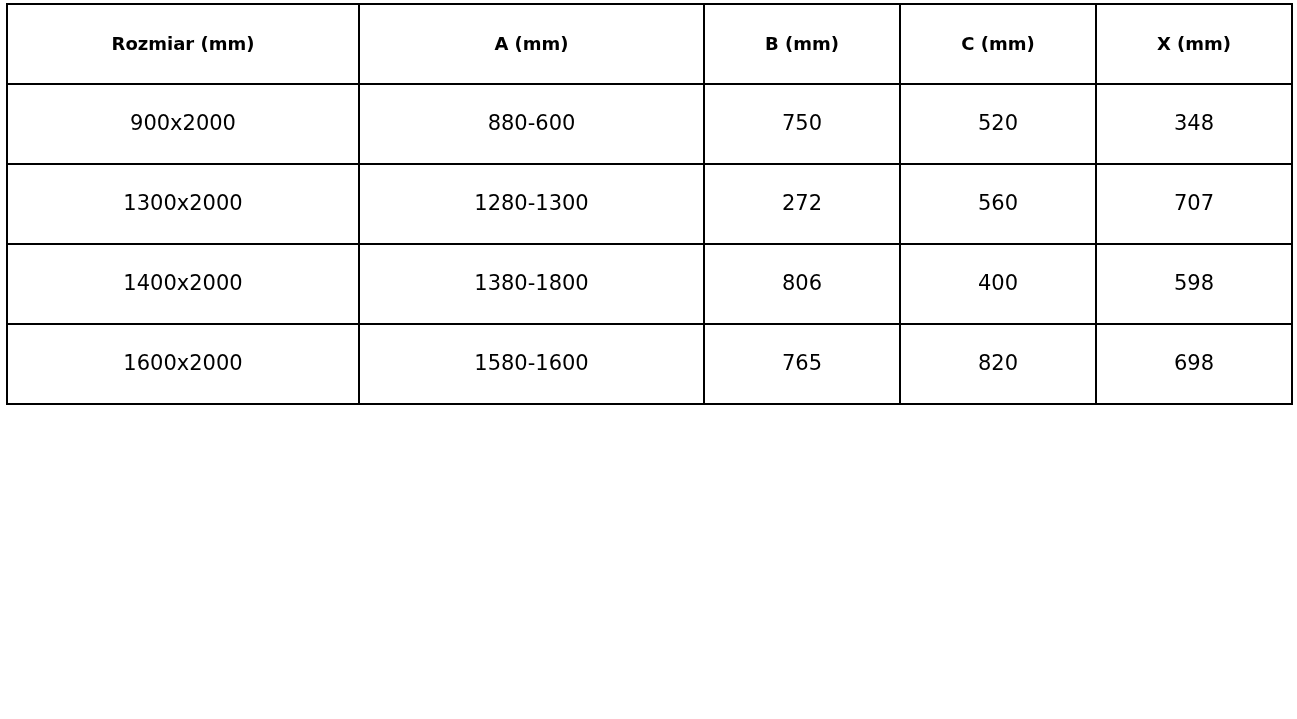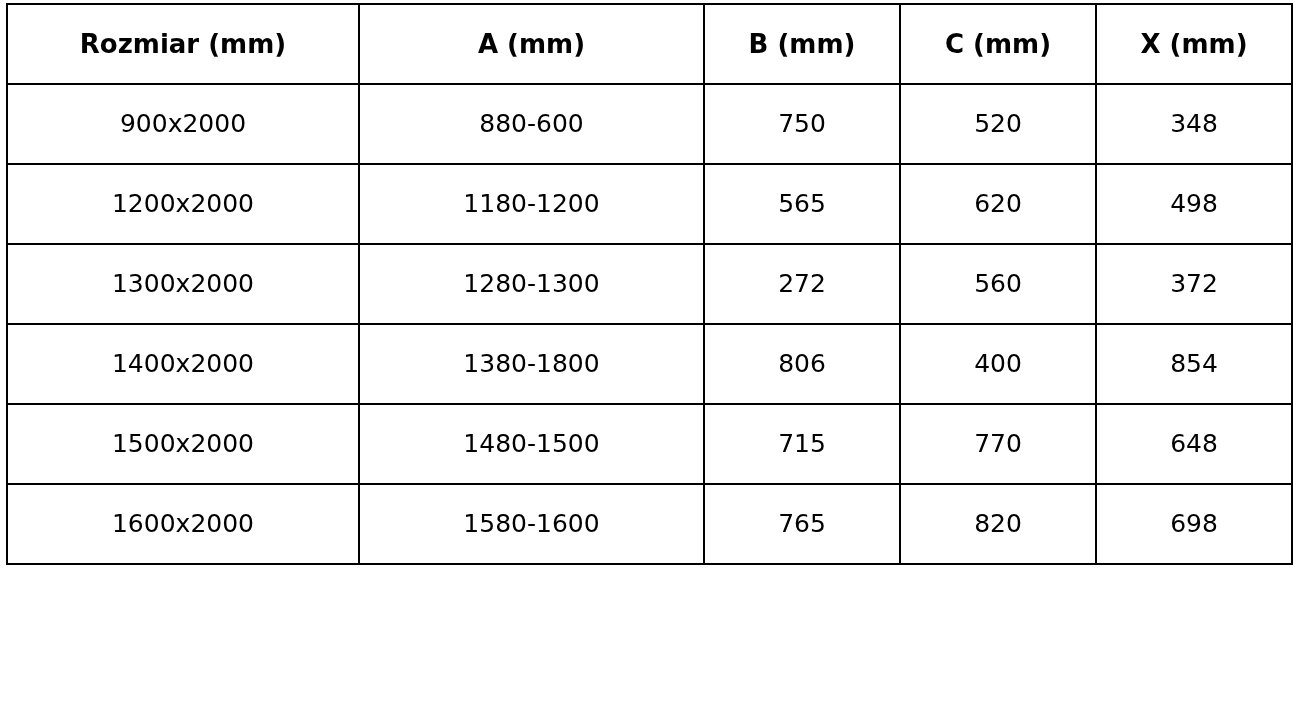--- a/index.html
+++ b/index.html
@@ -29,27 +29,27 @@
     margin-left: 6px;
     margin-top: 3px;
   }
   table.spec-table th,
   table.spec-table td {
     border: 2px solid #000000;
     text-align: center;
     vertical-align: middle;
     padding: 0;
     height: 78px;
-    font-size: 25px;
+    font-size: 21px;
     line-height: 1.1;
     color: #000000;
   }
   table.spec-table th {
     font-weight: bold;
-    font-size: 26px;
+    font-size: 18px;
   }
   table.spec-table td {
     font-weight: normal;
   }
   
   col.c-size { width: 352px; }
   col.c-a    { width: 345px; }
   col.c-b    { width: 196px; }
   col.c-c    { width: 196px; }
   col.c-x    { width: 196px; }
@@ -82,46 +82,32 @@
     </thead>
     <tbody>
       <tr>
         <td>900x2000</td>
         <td>880-600</td>
         <td>750</td>
         <td>520</td>
         <td>348</td>
       </tr>
       <tr>
-        <td>1200x2000</td>
-        <td>1180-1200</td>
-        <td>565</td>
-        <td>620</td>
-        <td>498</td>
-      </tr>
-      <tr>
         <td>1300x2000</td>
         <td>1280-1300</td>
         <td>272</td>
         <td>560</td>
-        <td>372</td>
+        <td>707</td>
       </tr>
       <tr>
         <td>1400x2000</td>
         <td>1380-1800</td>
         <td>806</td>
         <td>400</td>
-        <td>854</td>
-      </tr>
-      <tr>
-        <td>1500x2000</td>
-        <td>1480-1500</td>
-        <td>715</td>
-        <td>770</td>
-        <td>648</td>
+        <td>598</td>
       </tr>
       <tr>
         <td>1600x2000</td>
         <td>1580-1600</td>
         <td>765</td>
         <td>820</td>
         <td>698</td>
       </tr>
     </tbody>
   </table>

